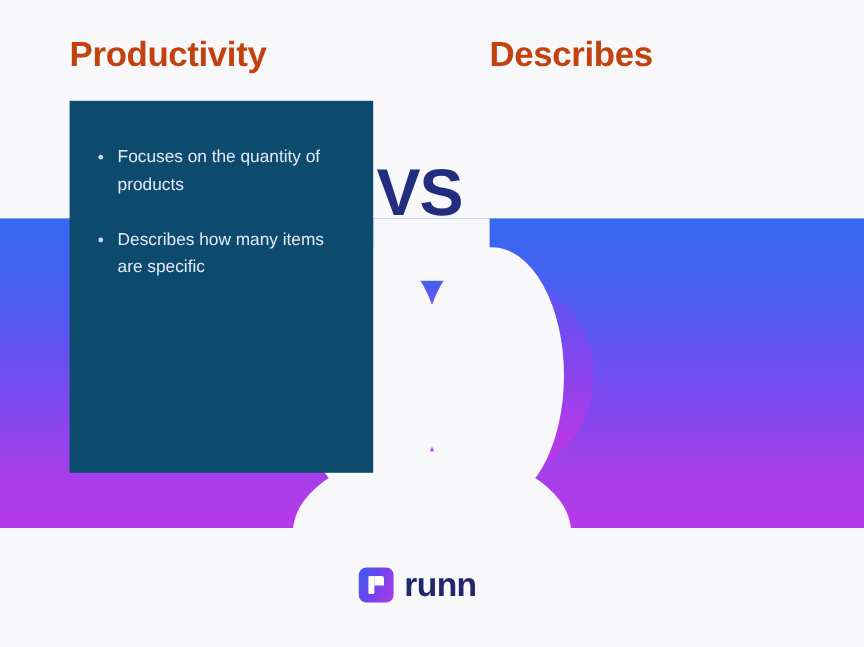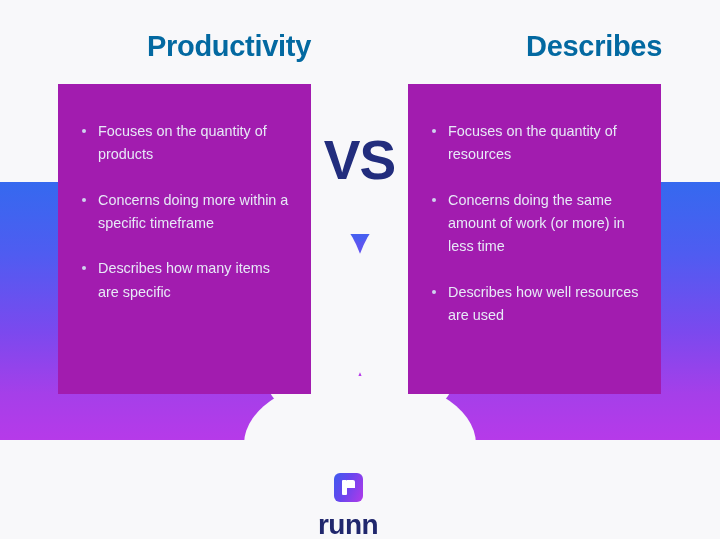--- a/index.html
+++ b/index.html
@@ -86,35 +86,35 @@
     background: #f8f8fa;
     border-radius: 50% 50% 0 0 / 68px 68px 0 0;
   }
 
   
   .heading {
     position: absolute;
     top: 30px;
     font-size: 29px;
     font-weight: bold;
-    color: #0369a1;
+    color: #c2410c;
     letter-spacing: -0.3px;
-    text-align: right;
+    text-align: left;
     white-space: nowrap;
   }
   .heading-left  { left: 58px;  width: 253px; }
   .heading-right { left: 408px; width: 254px; }
 
   
   .panel {
     position: absolute;
     top: 84px;
     width: 253px;
     height: 310px;
-    background: #a21caf;
+    background: #0c4a6e;
     box-sizing: border-box;
     padding: 36px 22px 0 22px;
   }
   .panel-left  { left: 58px;  }
   .panel-right { left: 408px; }
 
   .bullets {
     list-style: none;
     margin: 0;
     padding: 0;
@@ -134,41 +134,41 @@
     top: 9px;
     width: 4px;
     height: 4px;
     border-radius: 50%;
     background: #cfd3ee;
   }
 
   
   .vs {
     position: absolute;
-    left: 311px;
+    left: 301px;
     top: 133px;
     width: 97px;
     text-align: center;
     font-size: 55px;
     font-weight: bold;
     color: #222d7d;
     letter-spacing: -1px;
     line-height: 1;
   }
 
   
   .logo {
     position: absolute;
     left: 0;
     top: 473px;
     width: 696px;
     display: flex;
     align-items: center;
+    justify-content: center;
     gap: 9px;
-    flex-direction: column;
   }
   .logo-mark {
     position: relative;
     width: 29px;
     height: 29px;
     border-radius: 6px;
     background: linear-gradient(115deg, #3e5bef 0%, #6a45ee 45%, #b23ae9 100%);
     flex: none;
   }
   .logo-mark .glyph-stem {
@@ -209,32 +209,24 @@
   <div class="notch-circle notch-c1"></div>
   <div class="notch-circle notch-c2"></div>
   <div class="notch-bottom"></div>
 
   <div class="heading heading-left">Productivity</div>
   <div class="heading heading-right">Describes</div>
 
   <div class="panel panel-left">
     <ul class="bullets">
       <li>Focuses on the quantity of products</li>
-      <li>Concerns doing more within a specific timeframe</li>
       <li>Describes how many items are specific</li>
     </ul>
   </div>
 
-  <div class="panel panel-right">
-    <ul class="bullets">
-      <li>Focuses on the quantity of resources</li>
-      <li>Concerns doing the same amount of work (or more) in less time</li>
-      <li>Describes how well resources are used</li>
-    </ul>
-  </div>
 
   <div class="vs">VS</div>
 
   <div class="logo">
     <div class="logo-mark">
       <div class="glyph-stem"></div>
       <div class="glyph-arm"></div>
     </div>
     <div class="logo-word">runn</div>
   </div>

